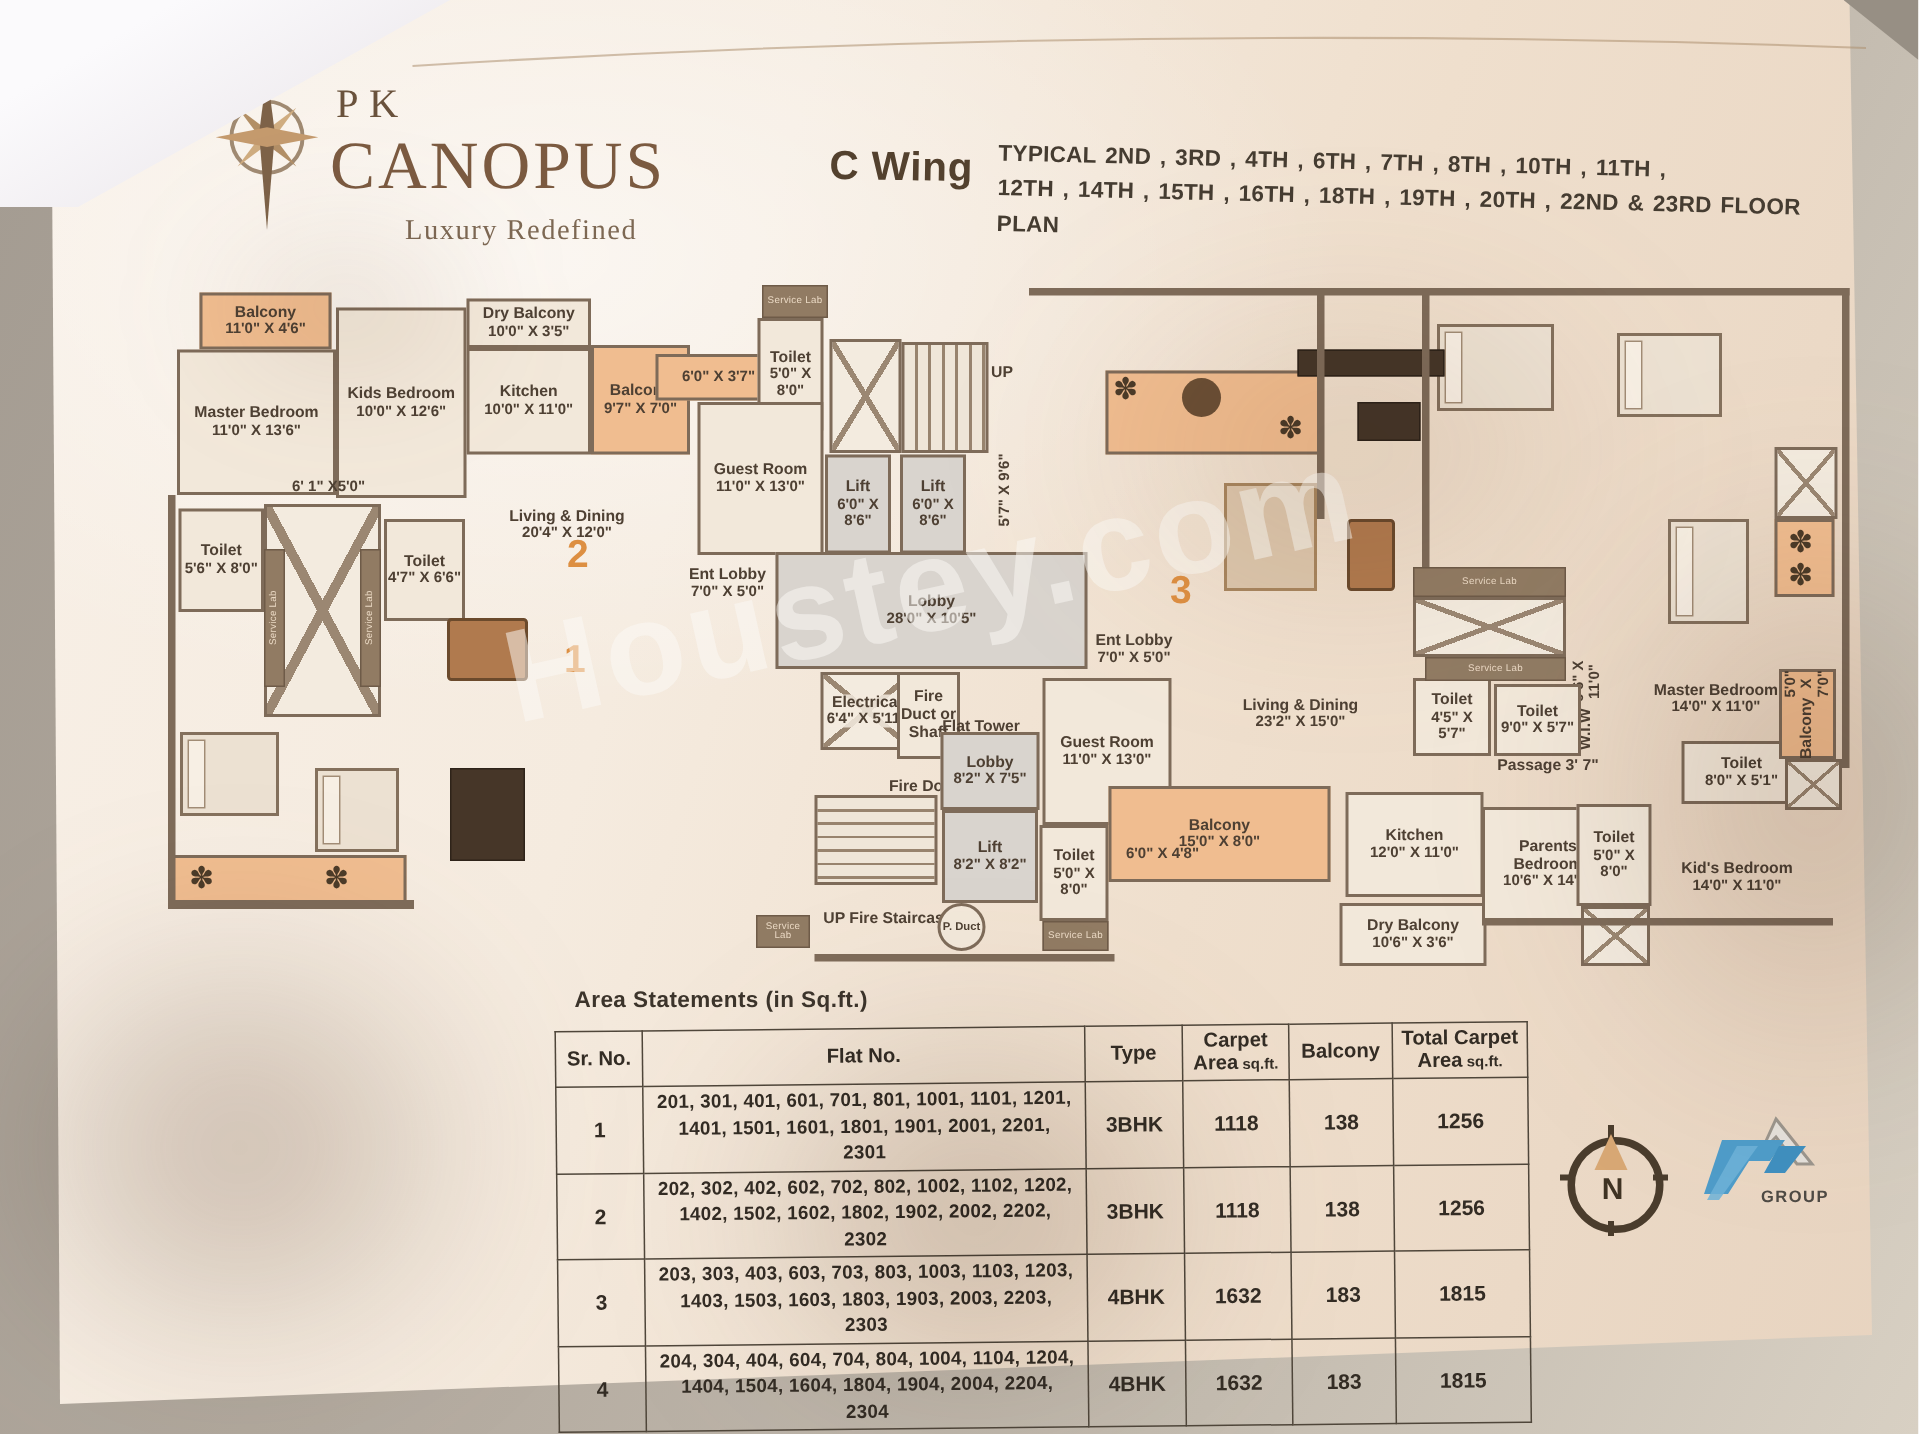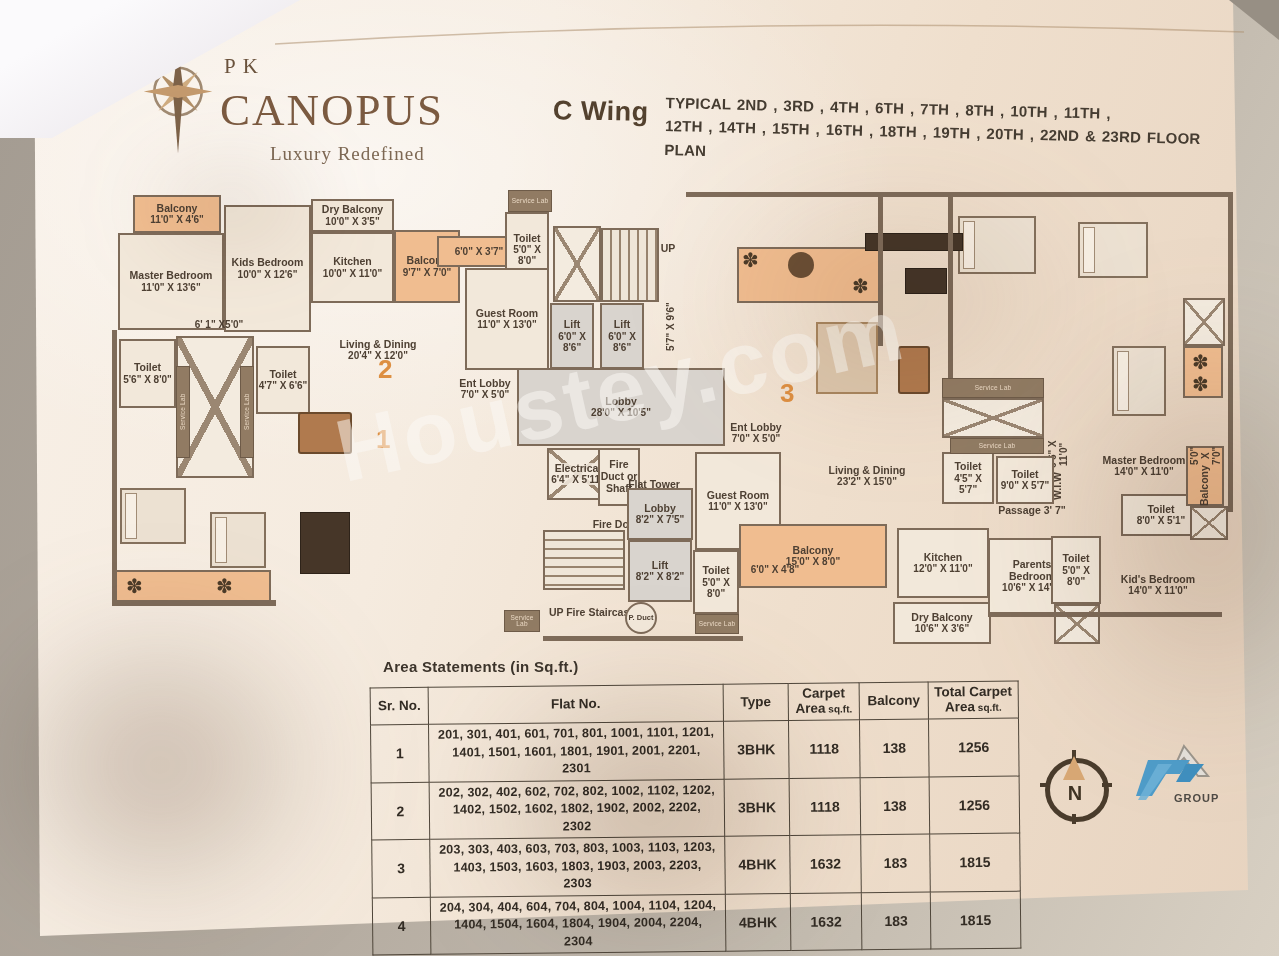--- a/index.html
+++ b/index.html
@@ -19,21 +19,21 @@
         clip-path:polygon(0 0,300px 0,52px 138px,0 138px);
         background:linear-gradient(150deg,#fbfafc 20%,#ece8ec 70%,#d9d4d6 100%);
         box-shadow:8px 10px 22px rgba(90,70,55,.45);z-index:8;}
   .corner-tl{position:absolute;left:0;top:0;width:46px;height:34px;
         background:#6d645a;clip-path:polygon(0 0,100% 0,0 100%);z-index:7;}
   .corner-tr{position:absolute;right:0;top:0;width:50px;height:40px;
         background:#978f84;clip-path:polygon(0 0,100% 0,100% 100%);z-index:2;}
   
   .hdr{position:absolute;z-index:4;color:#6a523c;}
   .logo-star{left:138px;top:48px;}
-  .brand-pk{left:224px;top:54px;font-family:"Liberation Serif",serif;font-size:21px;
+  .brand-pk{left:224px;top:54px;font-family:"Liberation Serif",serif;font-size:27px;
             letter-spacing:7px;color:#6a523c;}
   .brand-name{left:220px;top:84px;font-family:"Liberation Serif",serif;font-size:45px;
             letter-spacing:2px;color:#7b5a40;}
   .brand-tagline{left:270px;top:143px;font-family:"Liberation Serif",serif;font-size:19px;
             letter-spacing:1px;color:#7d6853;}
   .wing-title{left:553px;top:96px;font-size:27px;font-weight:800;color:#53412e;
             letter-spacing:.5px;transform:rotate(1deg);}
   .floors{left:665px;top:98px;width:578px;font-size:15px;font-weight:700;color:#453c31;
             letter-spacing:.2px;word-spacing:1.5px;line-height:1.55;transform:rotate(1.4deg);}
   

